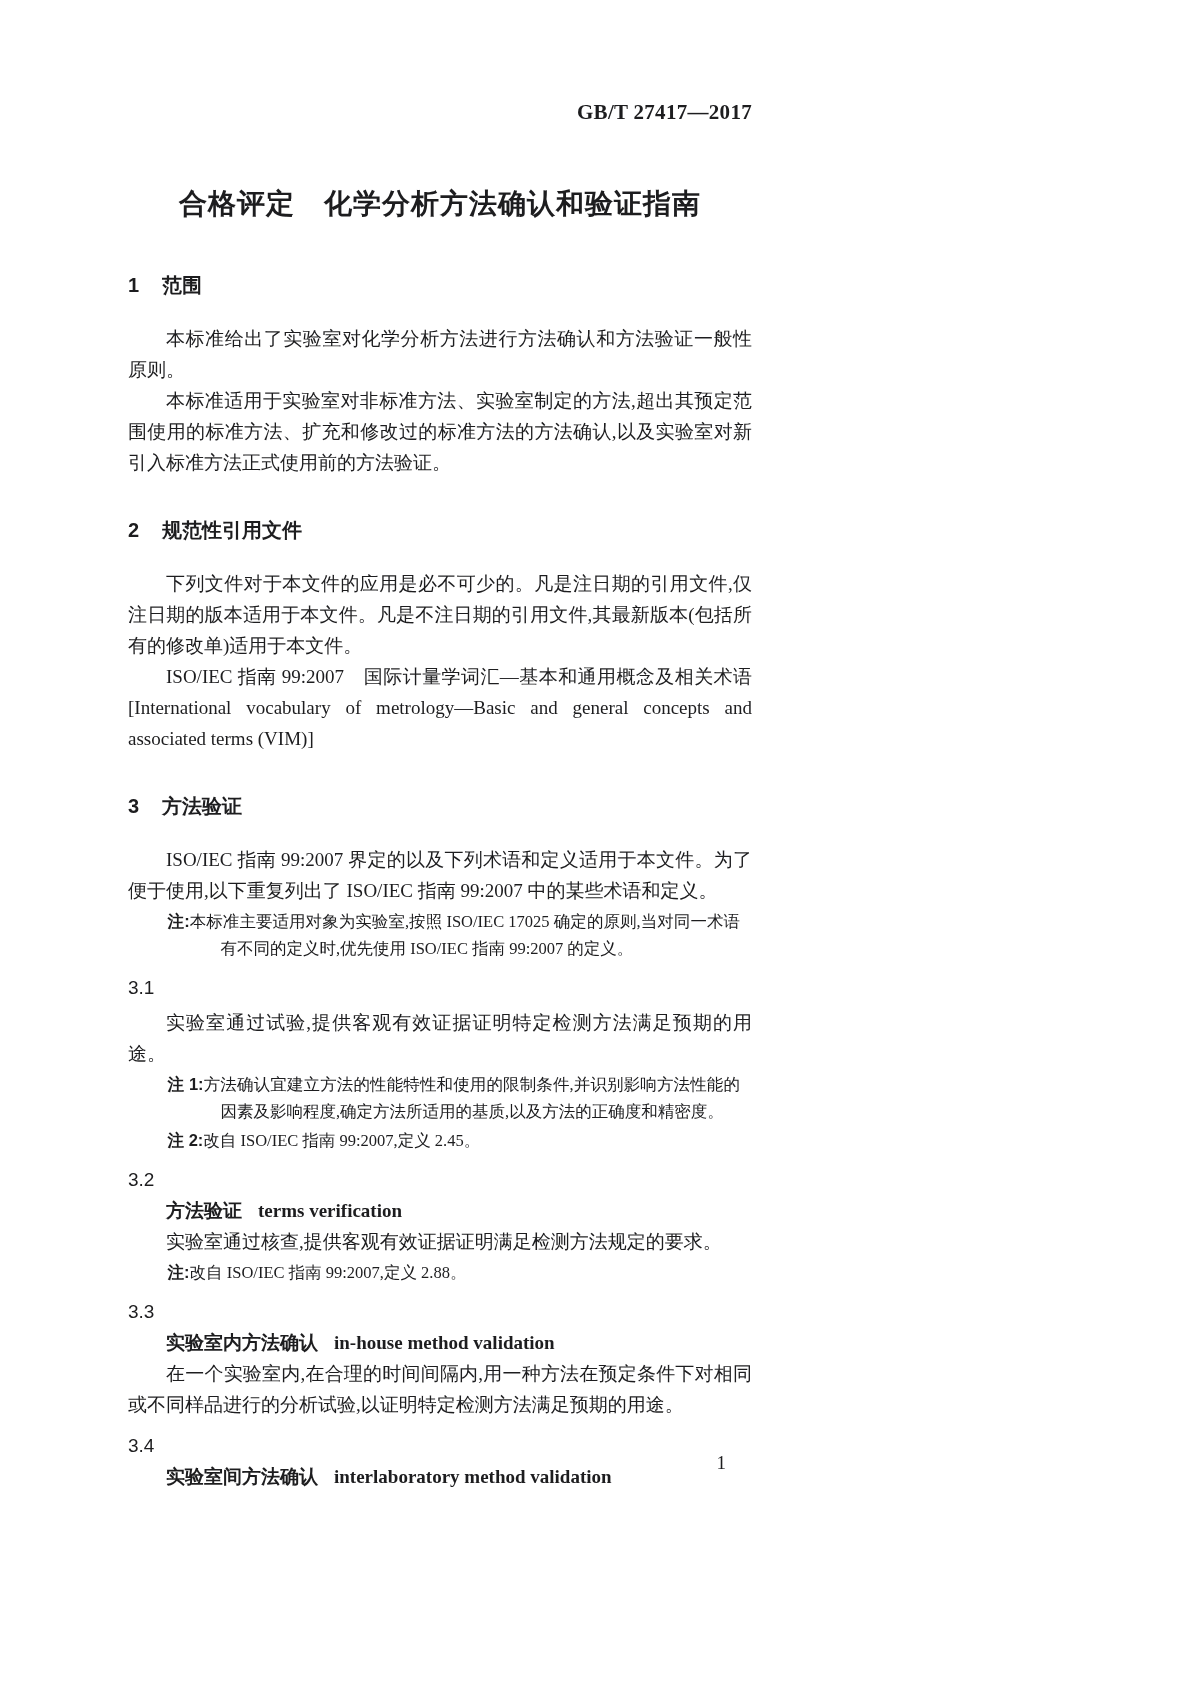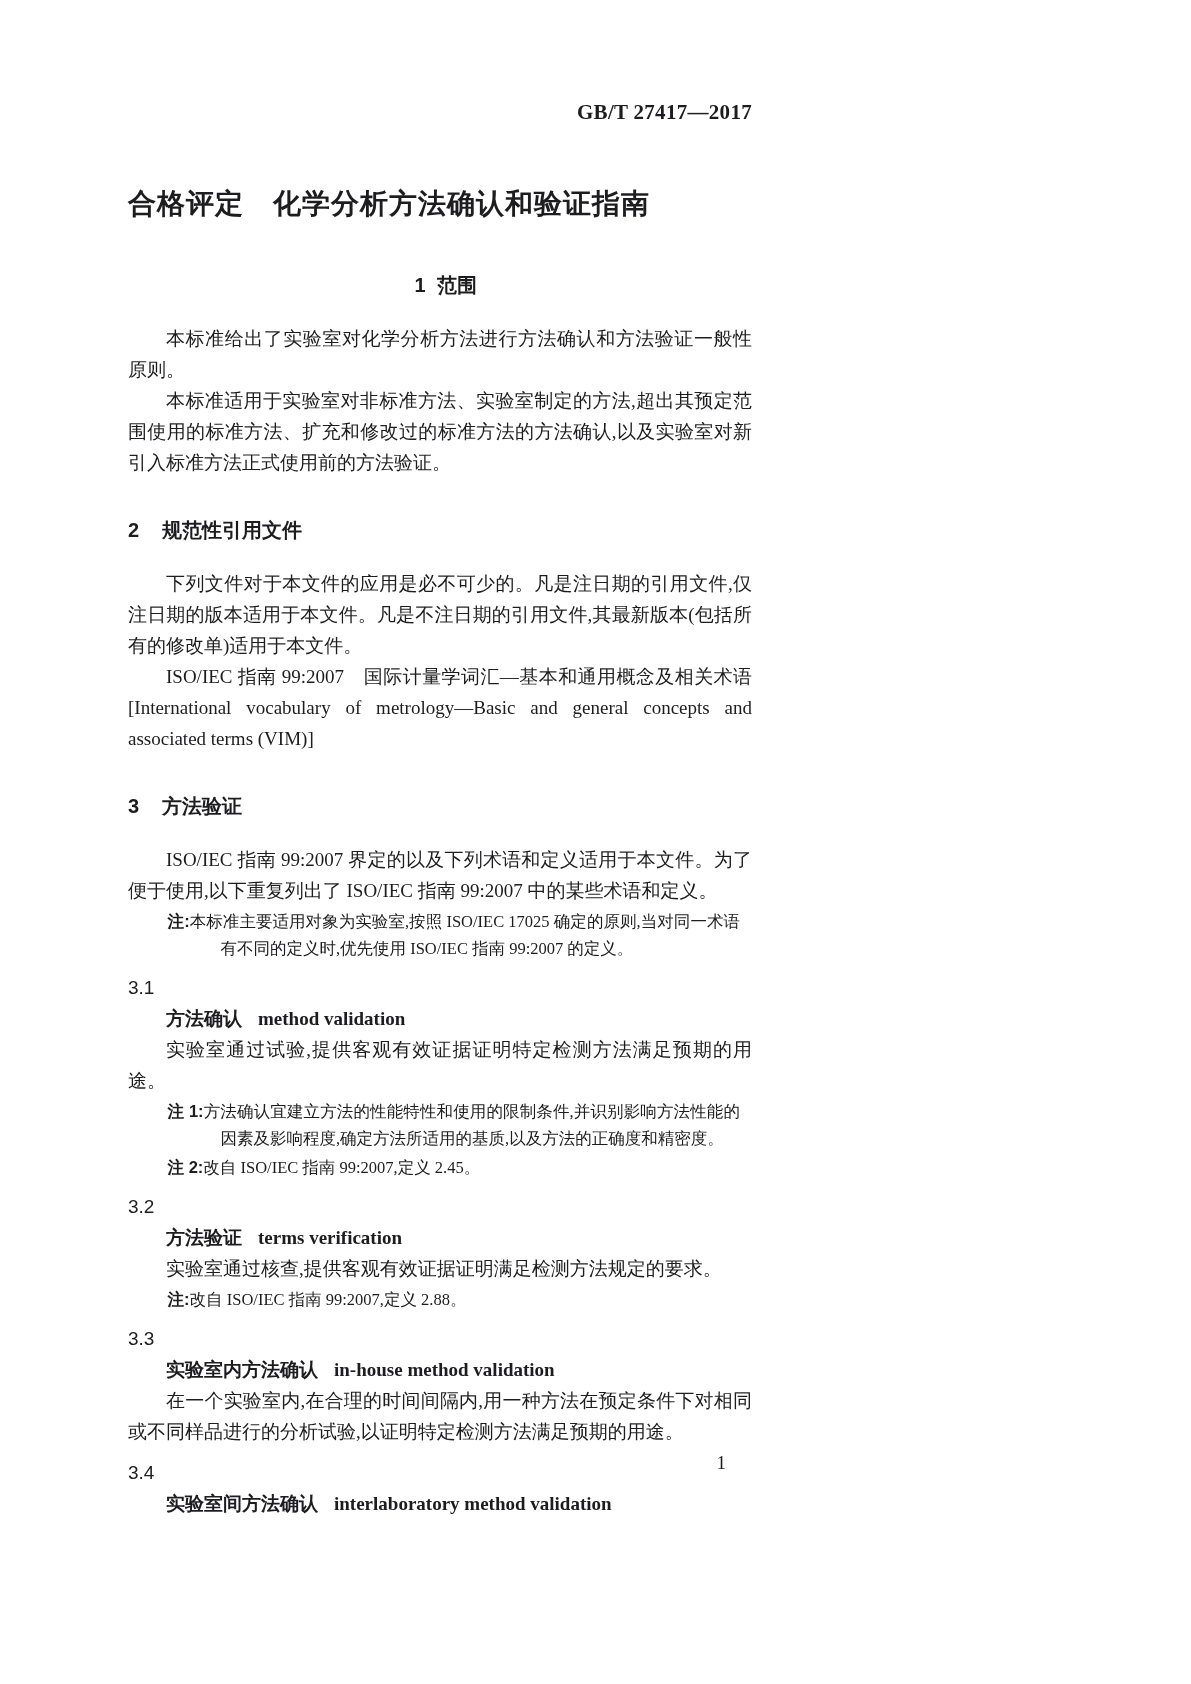--- a/index.html
+++ b/index.html
@@ -21,35 +21,35 @@
   }
   .doc-number {
     text-align: right;
     font-size: 21px;
     font-weight: 700;
     letter-spacing: 0.3px;
     line-height: 25px;
   }
   .doc-title {
     margin: 62px 0 0 0;
-    text-align: left;
+    text-align: center;
     font-size: 28px;
     font-weight: 700;
     letter-spacing: 1px;
     font-family: "Liberation Sans", "DejaVu Sans", sans-serif;
     line-height: 34px;
   }
   .section-heading {
     margin: 40px 0 26px 0;
     font-size: 20px;
     font-weight: 700;
     font-family: "Liberation Sans", "DejaVu Sans", sans-serif;
     line-height: 24px;
   }
-  .section-heading.first { margin-top: 52px; text-align: center; }
+  .section-heading.first { margin-top: 52px; }
   .sec-num { display: inline-block; min-width: 34px; }
   p.body {
     margin: 0;
     font-size: 19px;
     line-height: 31px;
     text-indent: 2em;
     text-align: justify;
   }
   .note {
     margin: 2px 12px 0 0;
@@ -109,21 +109,20 @@
     <p class="body">ISO/IEC 指南 99:2007　国际计量学词汇—基本和通用概念及相关术语[International vocabulary of metrology—Basic and general concepts and associated terms (VIM)]</p>
   </div>
 
   <div>
     <h2 class="section-heading"><span class="sec-num">3</span><span>方法验证</span></h2>
     <p class="body">ISO/IEC 指南 99:2007 界定的以及下列术语和定义适用于本文件。为了便于使用,以下重复列出了 ISO/IEC 指南 99:2007 中的某些术语和定义。</p>
     <p class="note"><span class="note-label">注:</span><span>本标准主要适用对象为实验室,按照 ISO/IEC 17025 确定的原则,当对同一术语有不同的定义时,优先使用 ISO/IEC 指南 99:2007 的定义。</span></p>
 
     <div>
       <p class="term-num">3.1</p>
-      <p class="term-name"><span>方法确认</span><span class="term-en">method validation</span></p>
       <p class="body">实验室通过试验,提供客观有效证据证明特定检测方法满足预期的用途。</p>
       <p class="note"><span class="note-label">注 1:</span><span>方法确认宜建立方法的性能特性和使用的限制条件,并识别影响方法性能的因素及影响程度,确定方法所适用的基质,以及方法的正确度和精密度。</span></p>
       <p class="note"><span class="note-label">注 2:</span><span>改自 ISO/IEC 指南 99:2007,定义 2.45。</span></p>
     </div>
 
     <div>
       <p class="term-num">3.2</p>
       <p class="term-name"><span>方法验证</span><span class="term-en">terms verification</span></p>
       <p class="body">实验室通过核查,提供客观有效证据证明满足检测方法规定的要求。</p>
       <p class="note"><span class="note-label">注:</span><span>改自 ISO/IEC 指南 99:2007,定义 2.88。</span></p>

